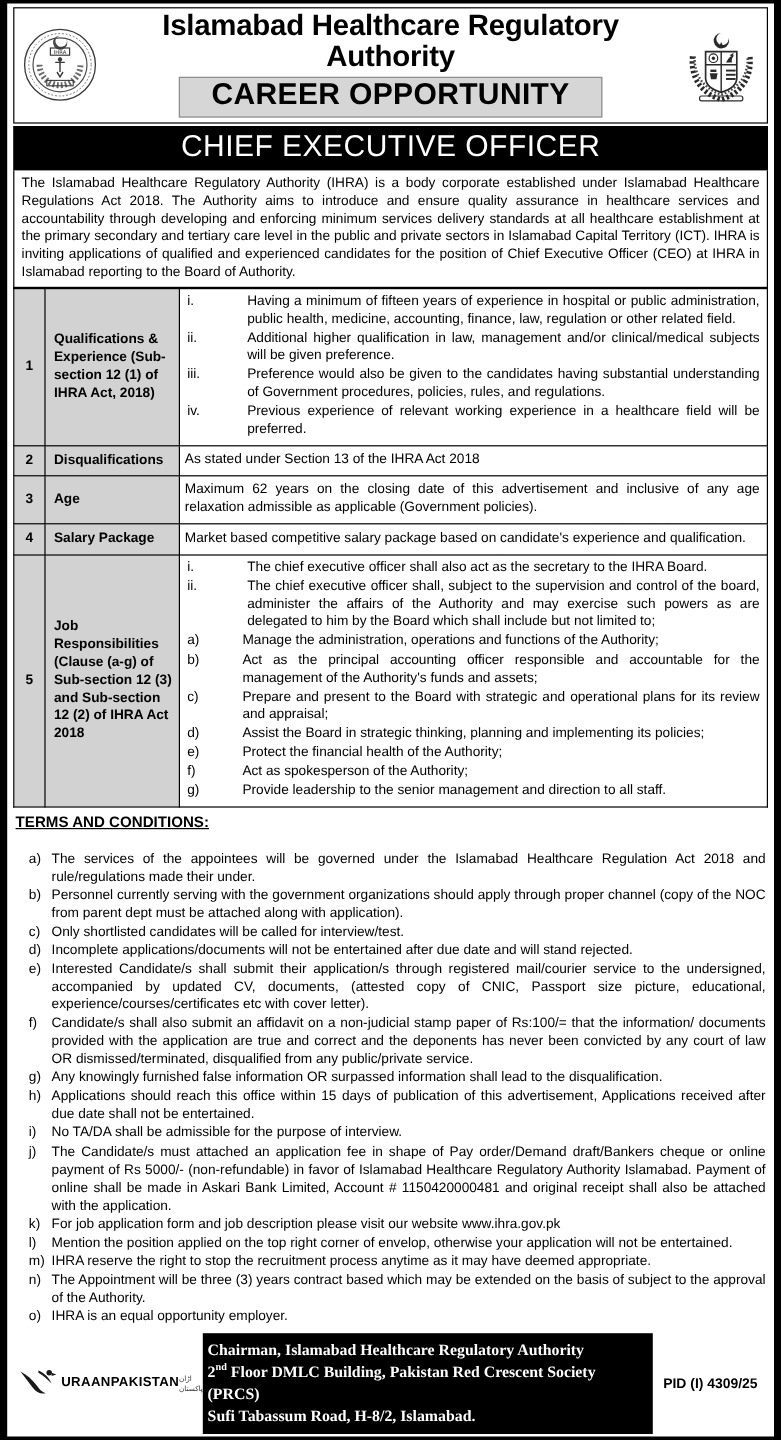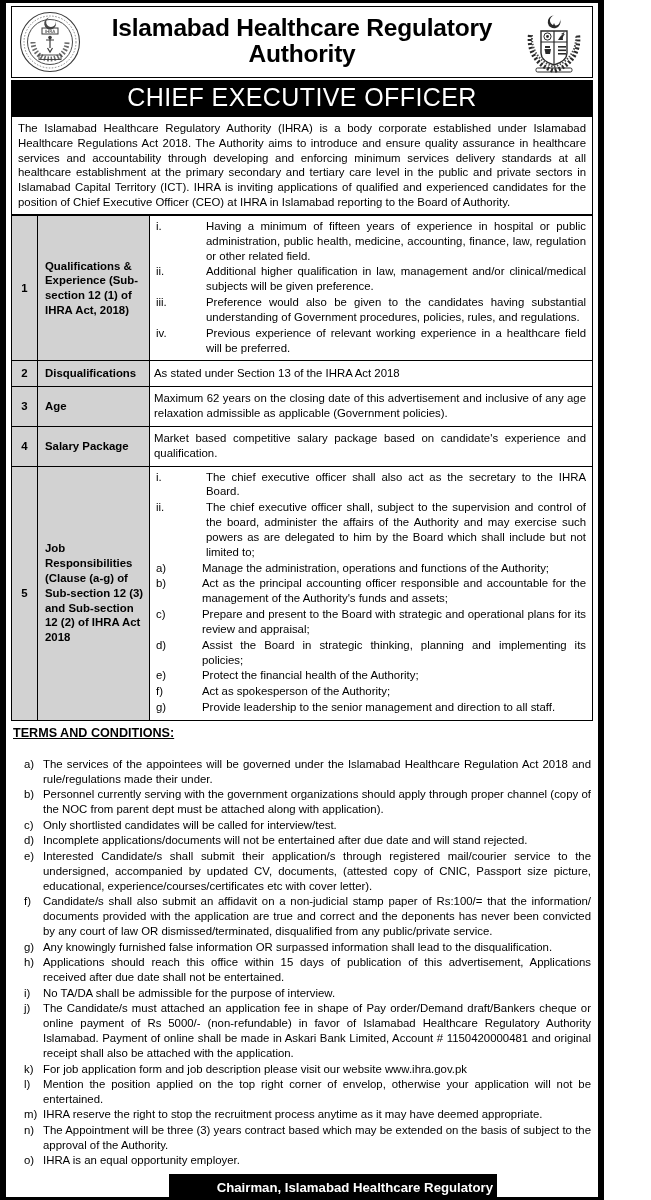--- a/index.html
+++ b/index.html
@@ -9,21 +9,21 @@
   }
   body {
     width: 651px;
     height: 1200px;
     font-family: "Liberation Sans", sans-serif;
     color: #000000;
     overflow: hidden;
   }
   #page {
     position: relative;
-    width: 604px;
+    width: 651px;
     height: 1200px;
     box-sizing: border-box;
     border-left: 6px solid #000;
     border-right: 6px solid #000;
     border-top: 3px solid #000;
     border-bottom: 3px solid #000;
     background: #fff;
     padding: 0;
   }
   .inner {
@@ -238,26 +238,26 @@
   .uraan .u-urdu {
     font-size: 6px;
     letter-spacing: .2px;
     color: #333;
     margin-top: 2px;
   }
   .addr-bar {
     flex: 1 1 auto;
     background: #000;
     color: #fff;
-    text-align: right;
+    text-align: left;
     padding: 5px 4px 6px 4px;
     font-size: 13.2px;
     font-weight: bold;
     line-height: 1.38;
-    font-family: Liberation Sans, sans-serif;
+    font-family: Liberation Serif, serif;
   }
   .addr-bar sup { font-size: 8.5px; vertical-align: super; }
   .pid-cell {
     flex: 0 0 96px;
     display: flex;
     align-items: center;
     justify-content: center;
     font-size: 11.6px;
     font-weight: bold;
   }
@@ -287,20 +287,23 @@
             <text x="31" y="22" font-size="4.4" text-anchor="middle" fill="#2a2a2a" font-family="DejaVu Sans">IHRA</text>
             <path d="M31 25 l0 12 M27 29 l8 0 M28.5 37 l2.5 4 l2.5 -4" fill="none" stroke="#3a3a3a" stroke-width="1.2"></path>
             <circle cx="31" cy="26.5" r="1.8" fill="#3a3a3a"></circle>
             <rect x="20" y="44" width="22" height="4.5" fill="none" stroke="#3a3a3a" stroke-width="0.9"></rect>
           </svg>
         </span>
       </div>
 
       <div class="header-mid">
         <div class="org-title">Islamabad Healthcare Regulatory Authority</div>
+        <div class="career-wrap">
+          <div class="career-band">CAREER OPPORTUNITY</div>
+        </div>
       </div>
 
       <div class="logo-cell">
         <span>
           <svg width="64" height="66" viewBox="0 0 64 66">
             <path d="M26 7.5 a6.4 6.4 0 1 0 6 3.8 a5.1 5.1 0 1 1 -6 -3.8 z" fill="#2a2a2a" transform="translate(6,-1)"></path>
             <path d="M32 14 l1.6 3.4 l-3.2 0 z" fill="#2a2a2a"></path>
             <path d="M8 26 C6 44 16 57 32 62 C48 57 58 44 56 26" fill="none" stroke="#2a2a2a" stroke-width="4.2" stroke-dasharray="2 2"></path>
             <path d="M10 26 C9 42 18 53 32 58 C46 53 55 42 54 26" fill="none" stroke="#4a4a4a" stroke-width="2" stroke-dasharray="1.4 1.6"></path>
             <path d="M19 22 h26 v22 q0 8 -13 12 q-13 -4 -13 -12 z" fill="#fff" stroke="#2a2a2a" stroke-width="1.4"></path>

